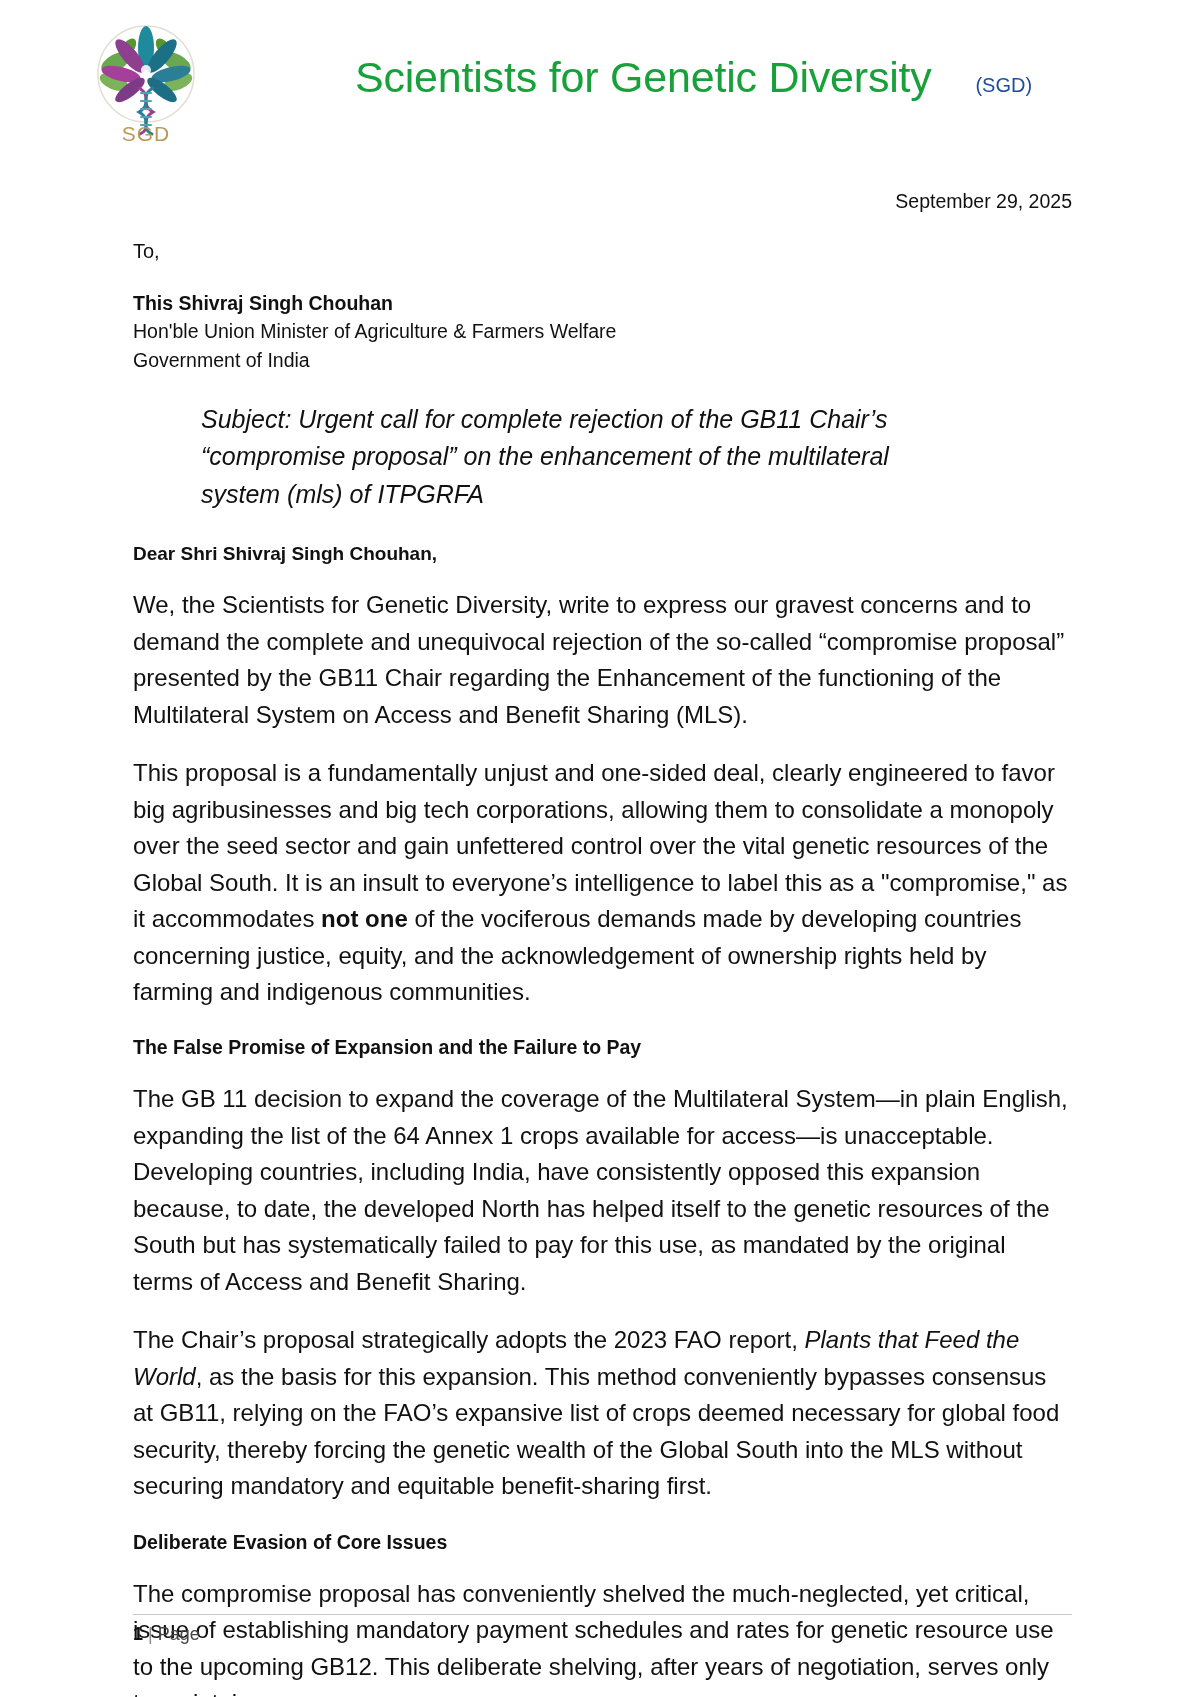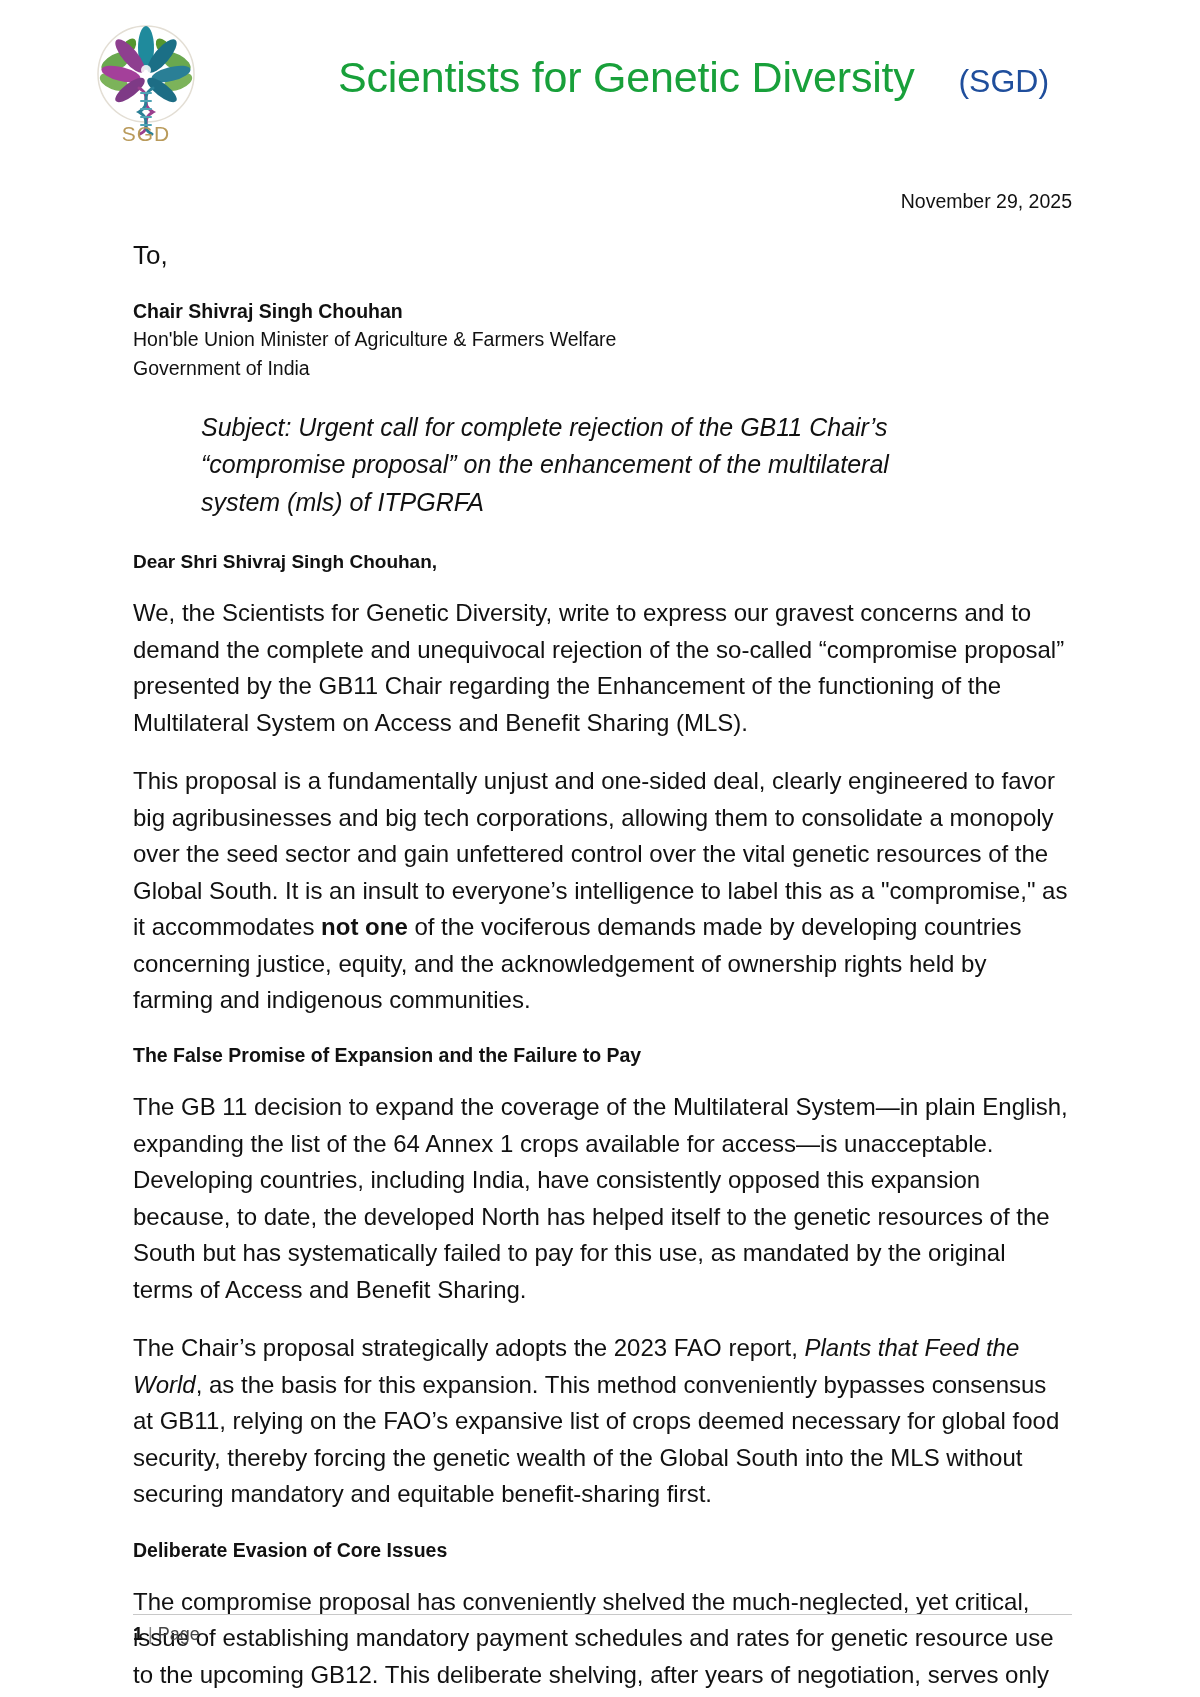--- a/index.html
+++ b/index.html
@@ -46,21 +46,21 @@
   }
   .org-title {
     font-size: 43px;
     line-height: 1.05;
     letter-spacing: -0.2px;
     color: #18a03a;
     white-space: nowrap;
   }
   .org-abbr {
     color: #1f4e9c;
-    font-size: 32px;
+    font-size: 20px;
     letter-spacing: 0px;
     margin-left: 32px;
   }
   .tagline {
     margin-top: 12px;
     font-size: 24.5px;
     color: #1a2a3a;
     letter-spacing: -0.1px;
     white-space: nowrap;
   }
@@ -72,21 +72,21 @@
     right: 128px;
     top: 190px;
   }
   .date-line {
     text-align: right;
     font-size: 19.5px;
     color: #111;
     margin-bottom: 27px;
   }
   .to-label {
-    font-size: 26px;
+    font-size: 20px;
     margin-bottom: 26px;
   }
   .addr-line {
     font-size: 19.5px;
     line-height: 1.45;
   }
   .addr-line.name { font-weight: bold; }
 
   .subject {
     margin: 27px 0 0 68px;
@@ -180,26 +180,26 @@
       </svg>
     </div>
 
     <div class="masthead">
       <div class="org-title"><span>Scientists for Genetic Diversity</span> <span class="org-abbr">(SGD)</span></div>
     </div>
   </header>
 
   <main class="content">
 
-    <div class="date-line">November 29, 2025</div>
+    <div class="date-line">September 29, 2025</div>
 
     <div class="to-label">To,</div>
 
     <div>
-      <div class="addr-line name">Chair Shivraj Singh Chouhan</div>
+      <div class="addr-line name">This Shivraj Singh Chouhan</div>
       <div class="addr-line">Hon'ble Union Minister of Agriculture &amp; Farmers Welfare</div>
       <div class="addr-line">Government of India</div>
     </div>
 
     <div class="subject">Subject: Urgent call for complete rejection of the GB11 Chair’s “compromise proposal” on the enhancement of the multilateral system (mls) of ITPGRFA</div>
 
     <div class="salutation">Dear Shri Shivraj Singh Chouhan,</div>
 
     <p class="para">We, the Scientists for Genetic Diversity, write to express our gravest concerns and to demand the complete and unequivocal rejection of the so-called “compromise proposal” presented by the GB11 Chair regarding the Enhancement of the functioning of the Multilateral System on Access and Benefit Sharing (MLS).</p>
 

